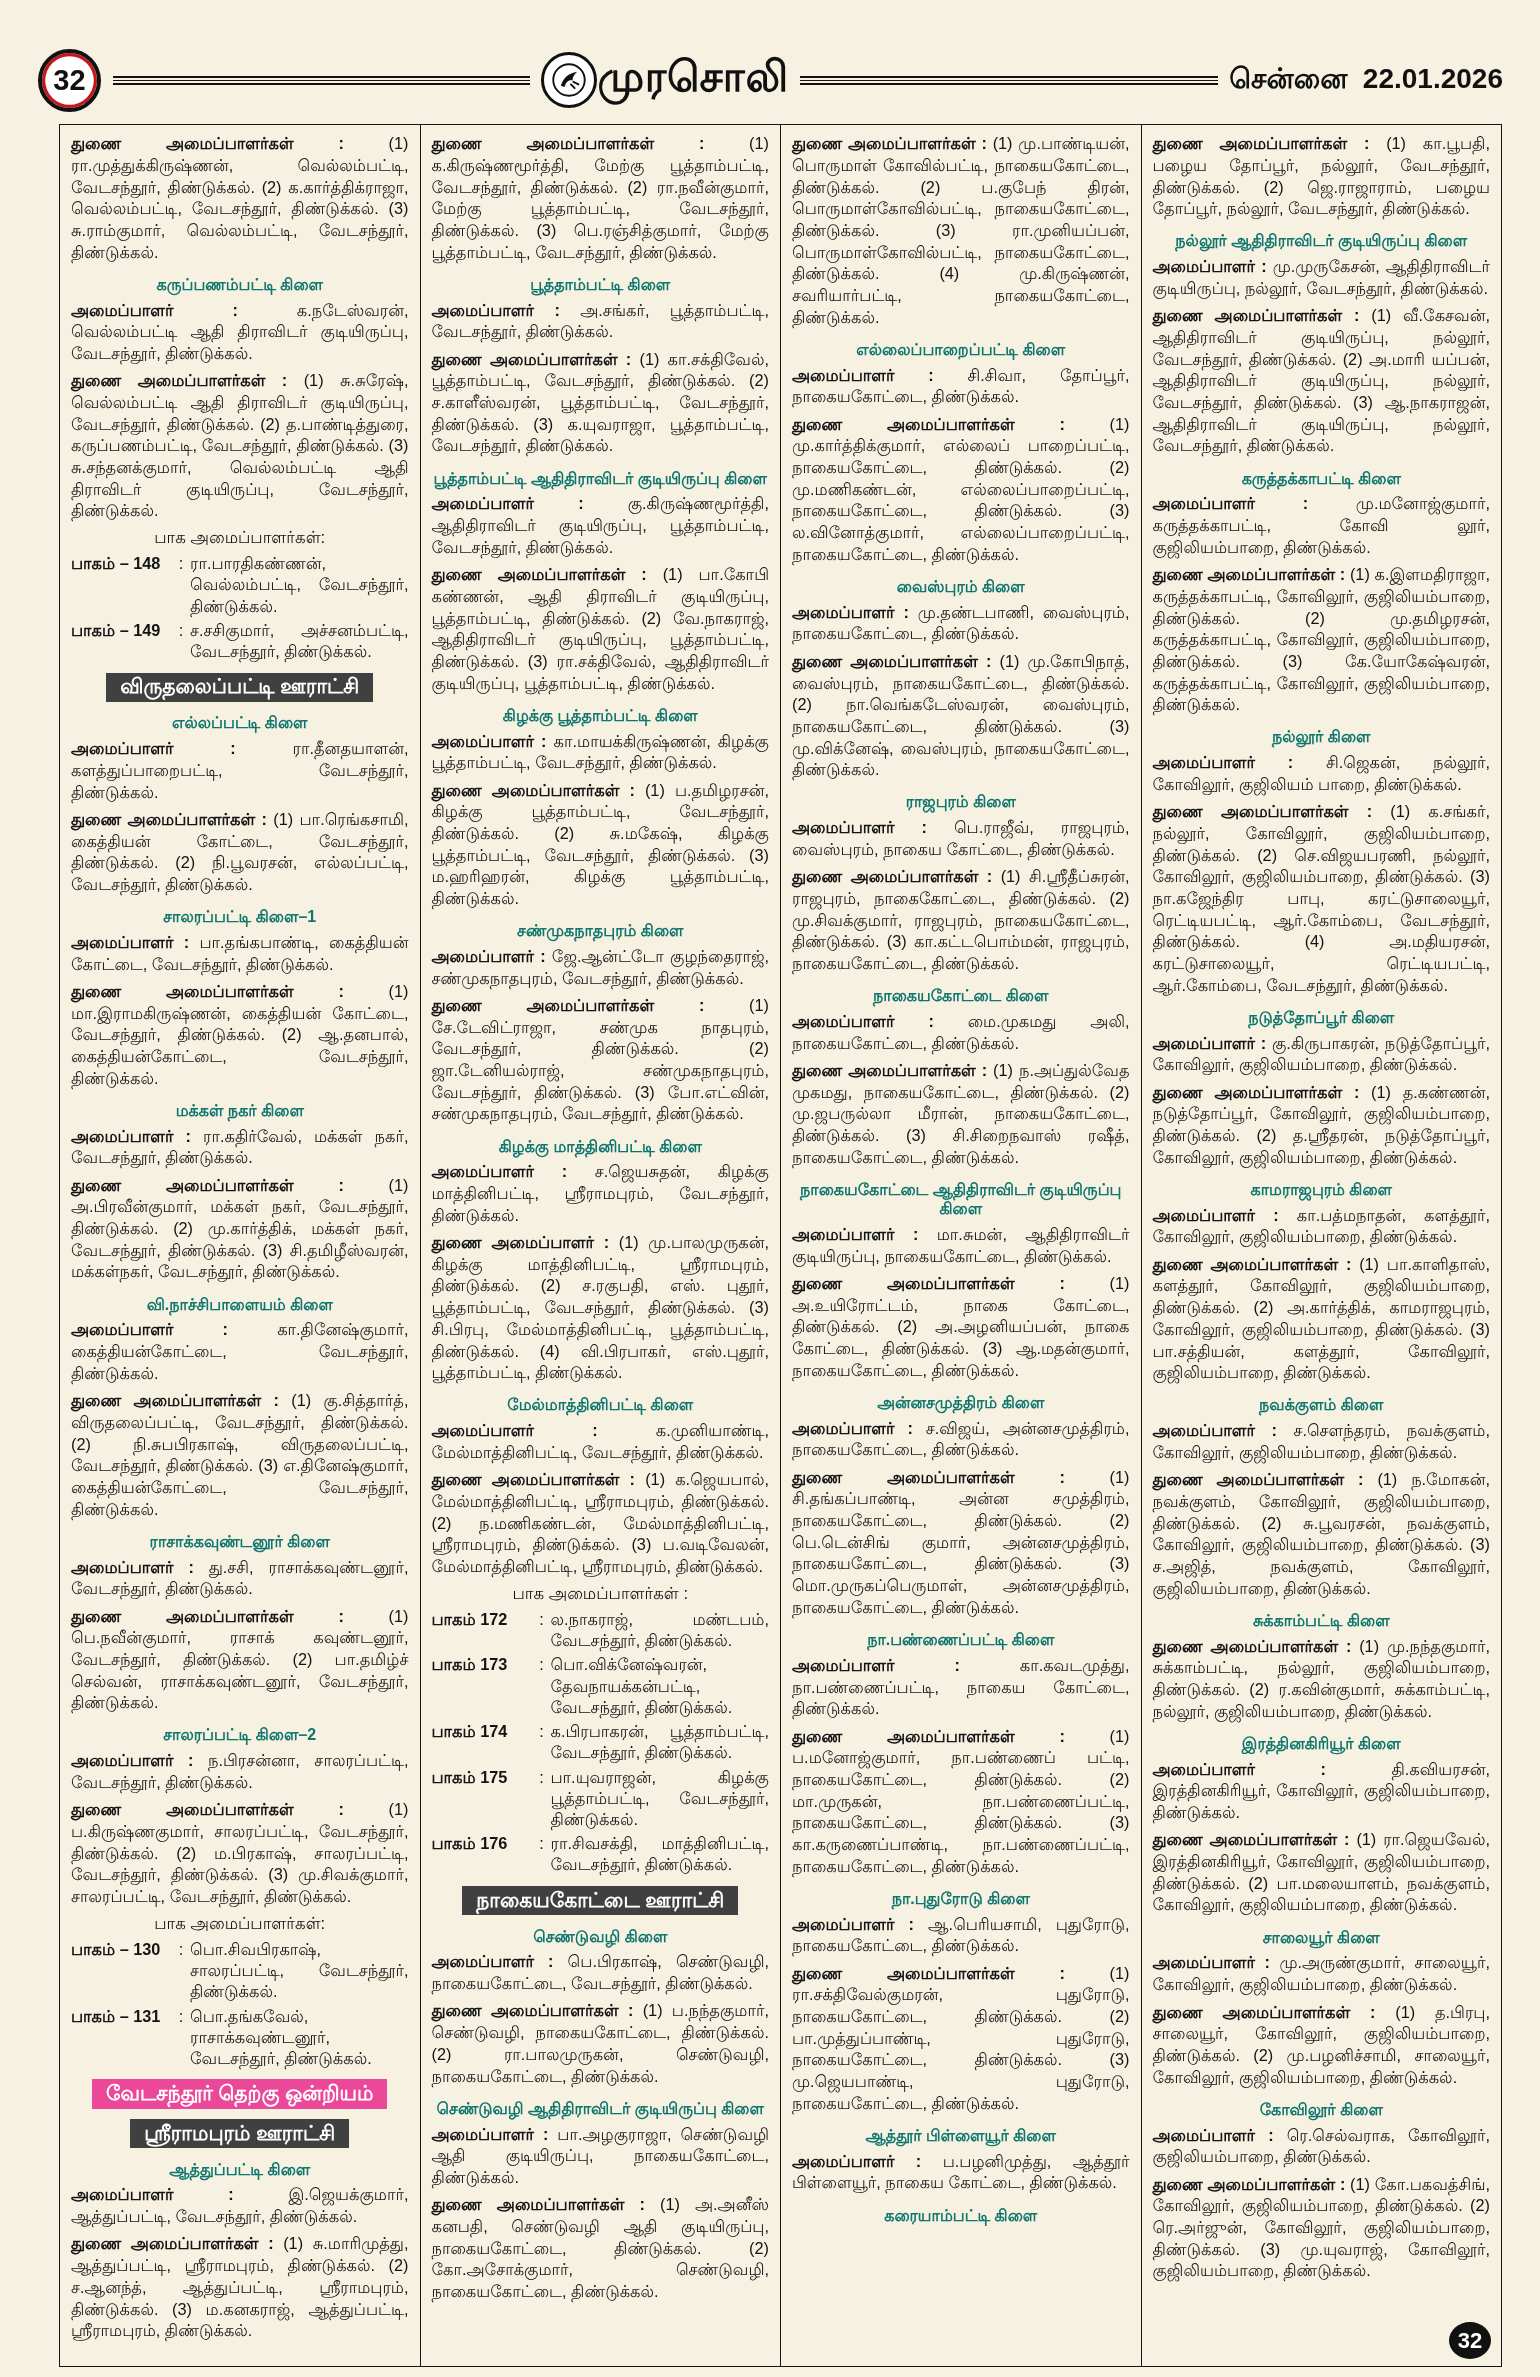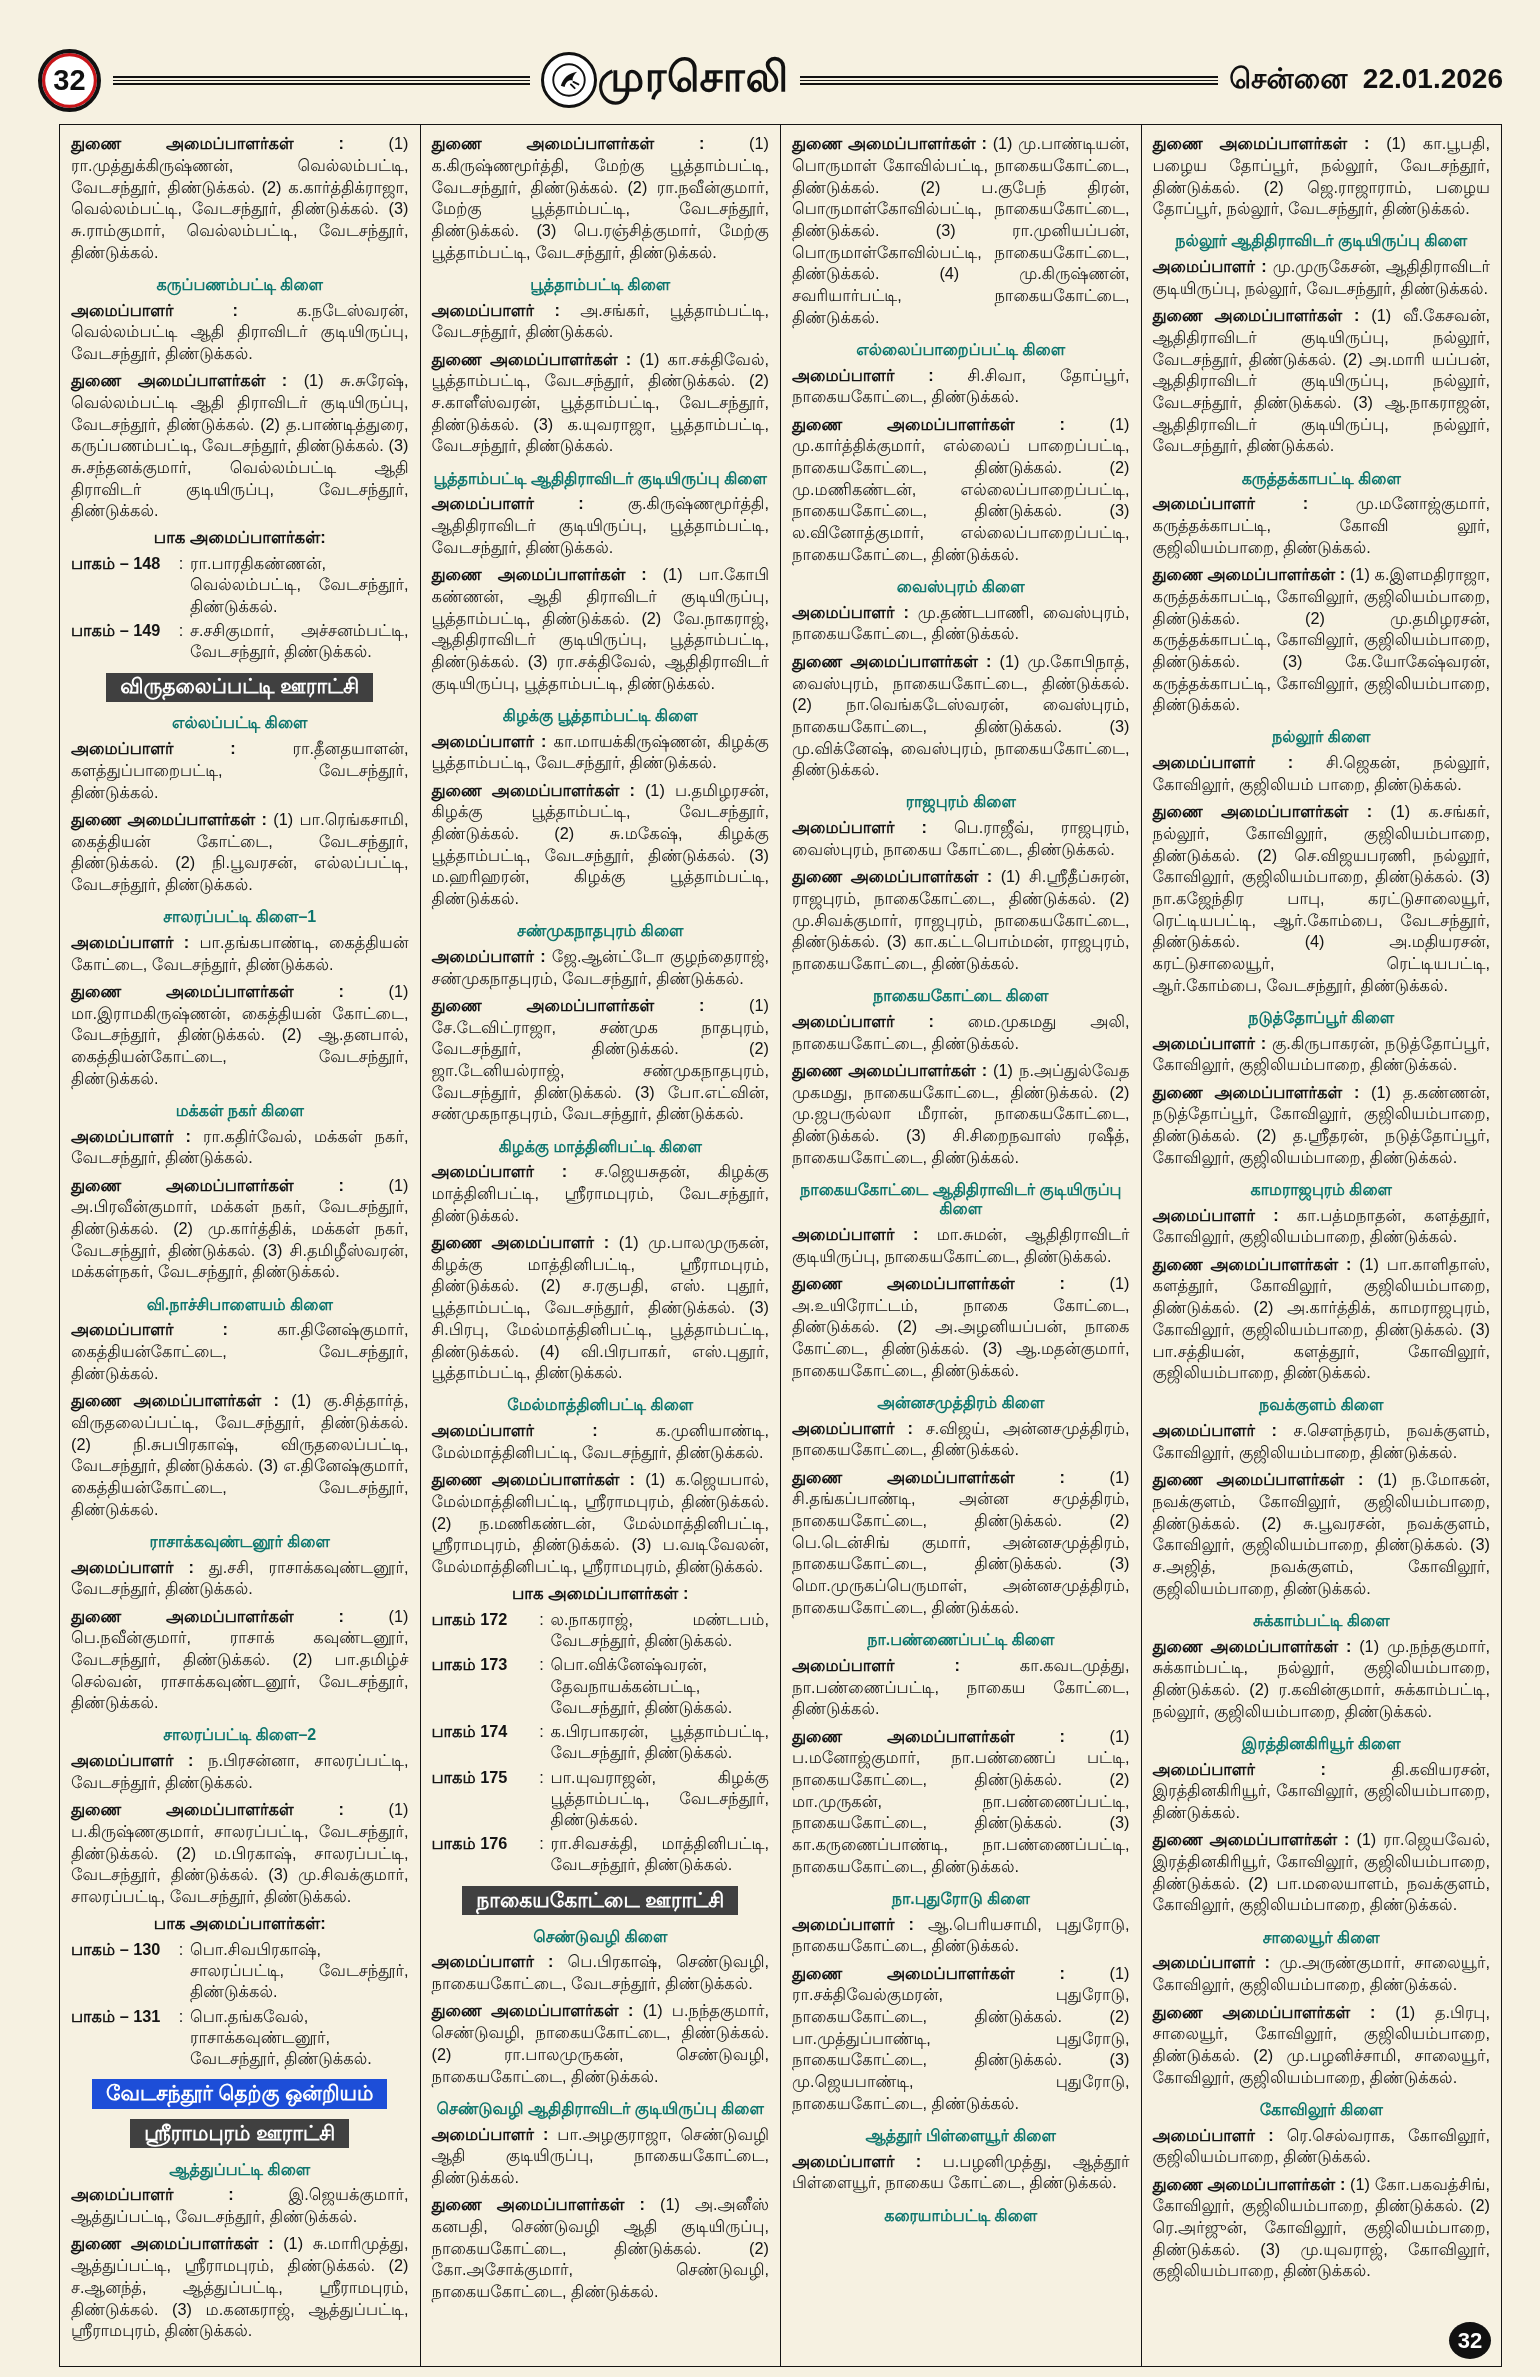--- a/index.html
+++ b/index.html
@@ -27,25 +27,25 @@
   .dateline{font-size:28px;font-weight:bold;color:#111;flex:0 0 auto;white-space:nowrap;}
   
   .sheet{position:absolute;left:59px;top:124px;width:1441px;height:2241px;
     border:1.9px solid #141414;background:#f6f1e1;display:flex;overflow:hidden;}
   .col{flex:1 1 0;padding:2.6px 11px 6.4px;overflow:hidden;}
   .col + .col{border-left:1.3px solid #141414;}
   
   .h{color:#0f766e;font-weight:bold;text-align:center;font-size:16px;line-height:1.2;margin:11.5px 0 5.1px;}
   .band{text-align:center;margin:10.2px 0 3.8px;}
   .band span{display:inline-block;color:#ffffff;font-weight:bold;font-size:20.4px;line-height:1.25;padding:1.9px 14px;}
-  .band.red span{background:#1d4ed8;}
+  .band.red span{background:#ec4899;}
   .band.magenta span{background:#404040;}
   .para{font-size:16.3px;line-height:1.33;text-align:justify;margin:5.7px 0;}
   .para b{font-weight:bold;}
-  .parts-title{font-weight:bold;font-size:16.6px;text-align:center;margin:6.4px 0 3.8px;}
+  .parts-title{font-weight:normal;font-size:16.6px;text-align:center;margin:6.4px 0 3.8px;}
   .part{display:flex;font-size:16.3px;line-height:1.3;margin:3.2px 0;}
   .part .pno{flex:0 0 101px;font-weight:bold;}
   .part .colon{flex:0 0 18px;text-align:center;}
   .part .ptext{flex:1;text-align:justify;}
   
   .page-dot{position:absolute;right:50px;bottom:18px;width:42px;height:37px;border-radius:50%;
     background:#111;color:#fff;font-weight:bold;font-size:22px;
     display:flex;align-items:center;justify-content:center;}
 </style>
 </head>

